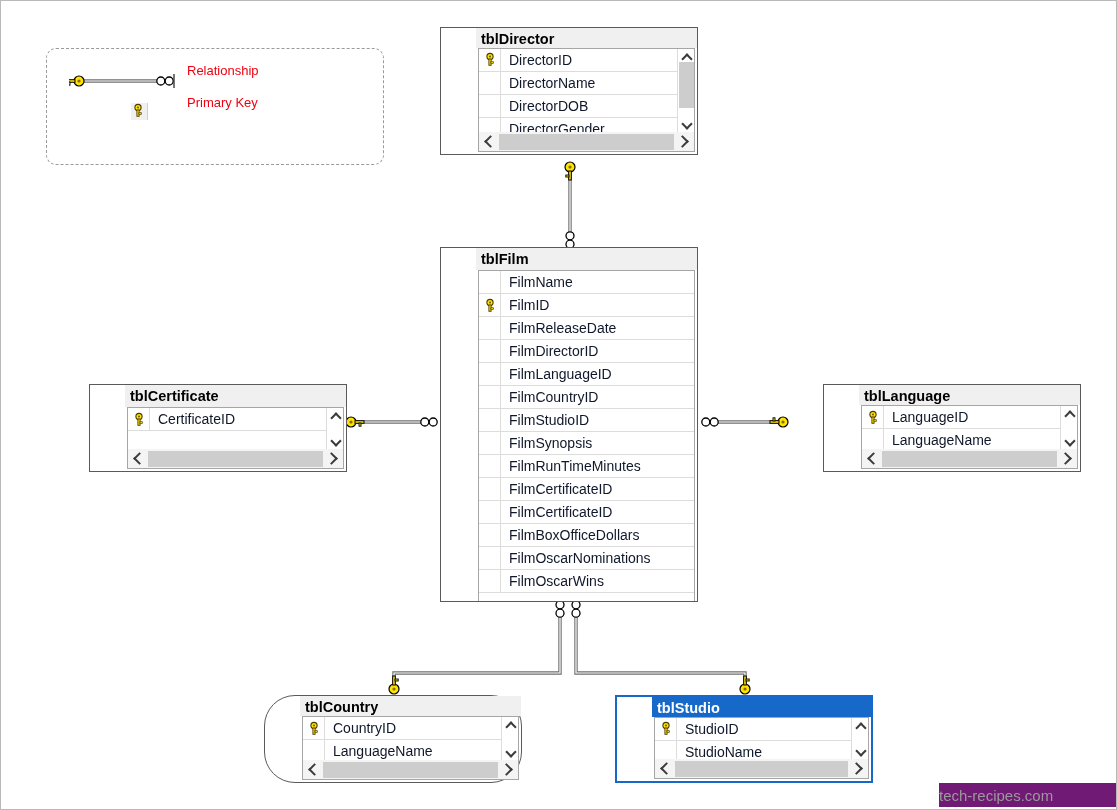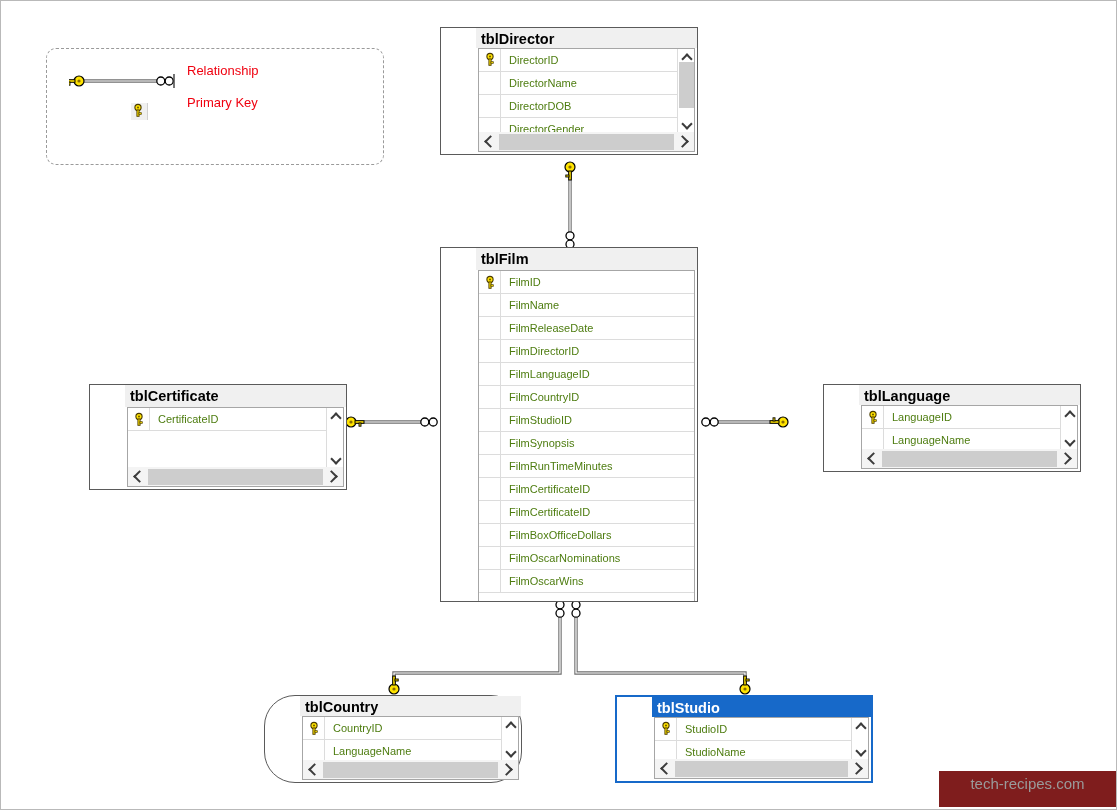--- a/index.html
+++ b/index.html
@@ -108,22 +108,22 @@
     flex: 0 0 22px;
     height: 100%;
     border-right: 1px solid #dcdcdc;
     box-sizing: border-box;
     display: flex;
     align-items: center;
     justify-content: center;
   }
   .row-label {
     padding-left: 8px;
-    font-size: 11px;
-    color: #4d7c0f;
+    font-size: 14px;
+    color: #0f172a;
     white-space: nowrap;
   }
 
   
   .keycell {
     width: 14px; height: 15px;
     position: relative;
   }
 
   
@@ -198,26 +198,25 @@
     position: absolute;
     left: 0; top: 0;
     width: 1117px; height: 810px;
     pointer-events: none;
   }
 
   
   #watermark {
     position: absolute;
     right: 0px; bottom: 2px;
-    width: 177px; height: 36px;
-    background: #7f1d1d;
+    width: 177px; height: 24px;
+    background: #701a75;
     color: #9a9a9a;
     font-size: 15px;
     line-height: 26px;
-    text-align: center;
     white-space: nowrap;
   }
 </style>
 </head>
 <body>
 
 <div id="canvas">
 
   <svg id="links" viewBox="0 0 1117 810" width="1117" height="810">
     <defs>
@@ -343,38 +342,38 @@
           <div class="hchev left"></div>
           <div class="hthumb"></div>
           <div class="hchev right"></div>
         </div>
       </div>
       <div class="tbl" style="left: 439px; top: 246px; width: 258px; height: 355px;">
         <div class="tbl-title">tblFilm</div>
         <div class="tbl-body">
           <div class="tbl-rows">
             <div class="row">
+              <div class="row-gutter"></div>
+              <div class="row-label">FilmName</div>
+            </div>
+            <div class="row">
               <div class="row-gutter">
                 <div class="keycell"><svg viewBox="0 0 14 15" width="14" height="15">
                     <g transform="translate(7,4.5)">
                       <circle cx="0" cy="0" r="3.1" fill="#ffe300" stroke="#4a3b00" stroke-width="1.1"></circle>
                       <circle cx="0" cy="0" r="1" fill="#6b5500"></circle>
                       <rect x="-1.1" y="2.4" width="2.2" height="6.4" fill="#ffe300" stroke="#4a3b00" stroke-width="0.9"></rect>
                       <rect x="0.9" y="5.2" width="2.4" height="1.6" fill="#ffe300" stroke="#4a3b00" stroke-width="0.7"></rect>
                     </g>
                   </svg></div>
               </div>
               <div class="row-label">FilmID</div>
             </div>
             <div class="row">
               <div class="row-gutter"></div>
-              <div class="row-label">FilmName</div>
-            </div>
-            <div class="row">
-              <div class="row-gutter"></div>
               <div class="row-label">FilmReleaseDate</div>
             </div>
             <div class="row">
               <div class="row-gutter"></div>
               <div class="row-label">FilmDirectorID</div>
             </div>
             <div class="row">
               <div class="row-gutter"></div>
               <div class="row-label">FilmLanguageID</div>
             </div>
@@ -410,21 +409,21 @@
               <div class="row-gutter"></div>
               <div class="row-label">FilmOscarNominations</div>
             </div>
             <div class="row">
               <div class="row-gutter"></div>
               <div class="row-label">FilmOscarWins</div>
             </div>
           </div>
         </div>
       </div>
-      <div class="tbl" style="left: 88px; top: 383px; width: 258px; height: 106px;">
+      <div class="tbl" style="left: 88px; top: 383px; width: 258px; height: 88px;">
         <div class="tbl-title">tblCertificate</div>
         <div class="tbl-body">
           <div class="tbl-rows">
             <div class="row">
               <div class="row-gutter">
                 <div class="keycell"><svg viewBox="0 0 14 15" width="14" height="15">
                     <g transform="translate(7,4.5)">
                       <circle cx="0" cy="0" r="3.1" fill="#ffe300" stroke="#4a3b00" stroke-width="1.1"></circle>
                       <circle cx="0" cy="0" r="1" fill="#6b5500"></circle>
                       <rect x="-1.1" y="2.4" width="2.2" height="6.4" fill="#ffe300" stroke="#4a3b00" stroke-width="0.9"></rect>

